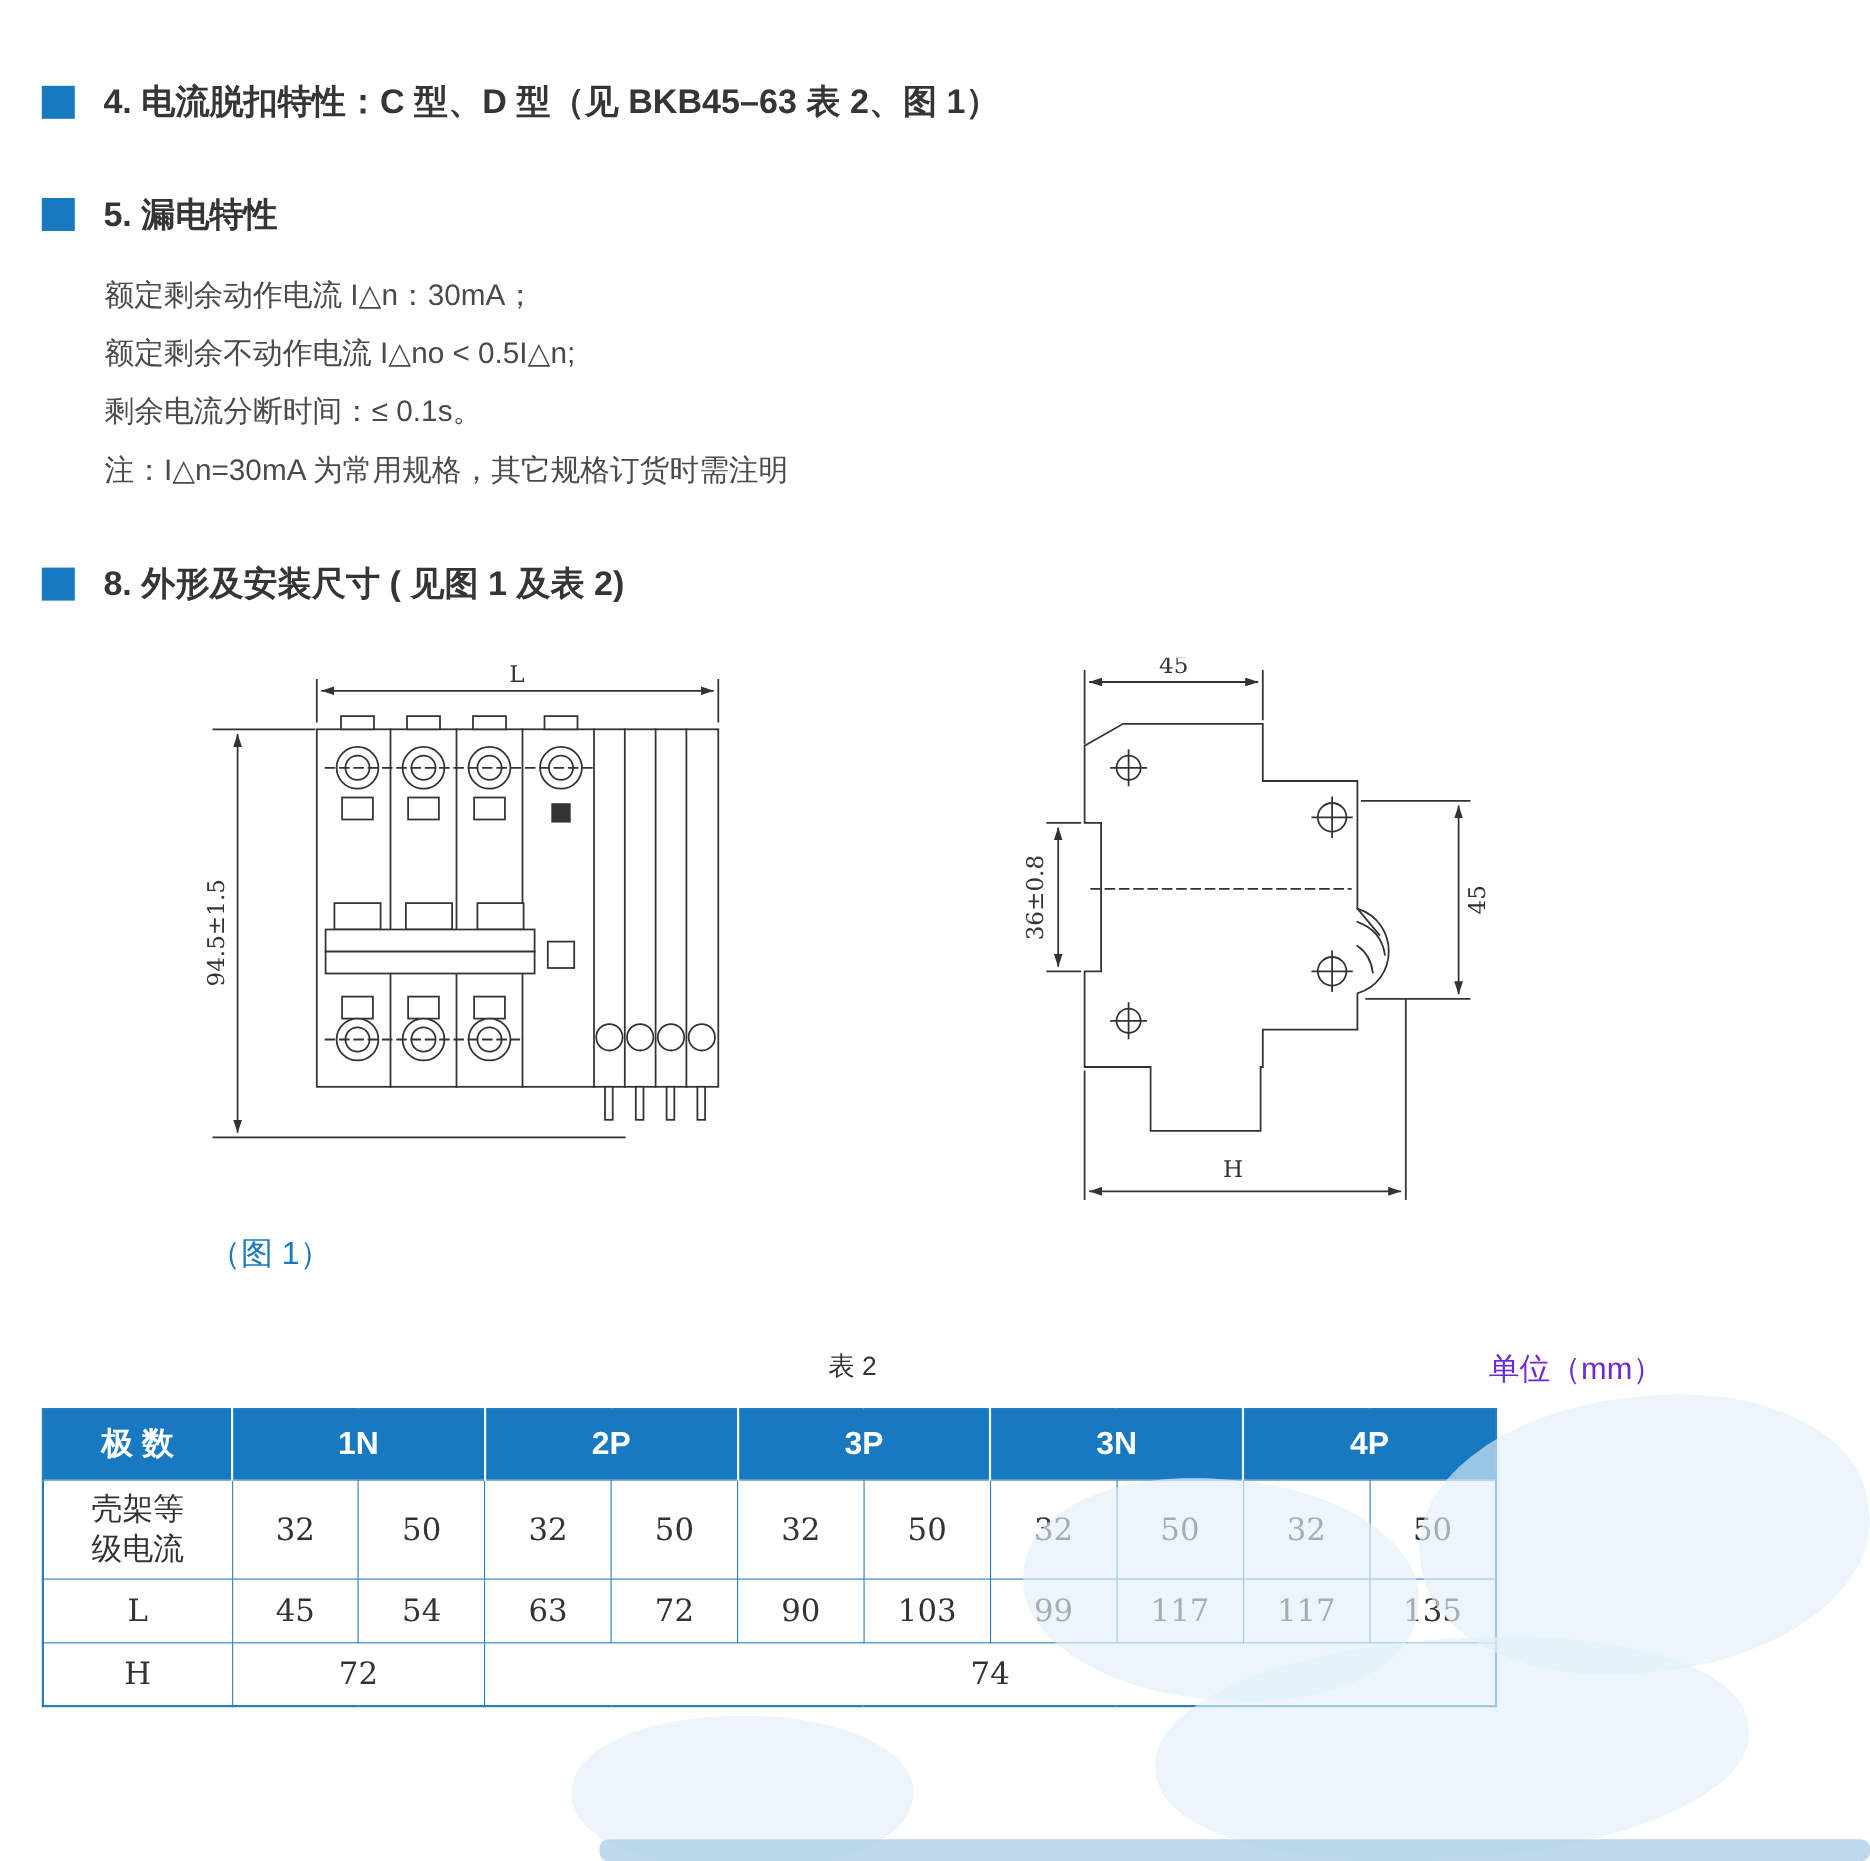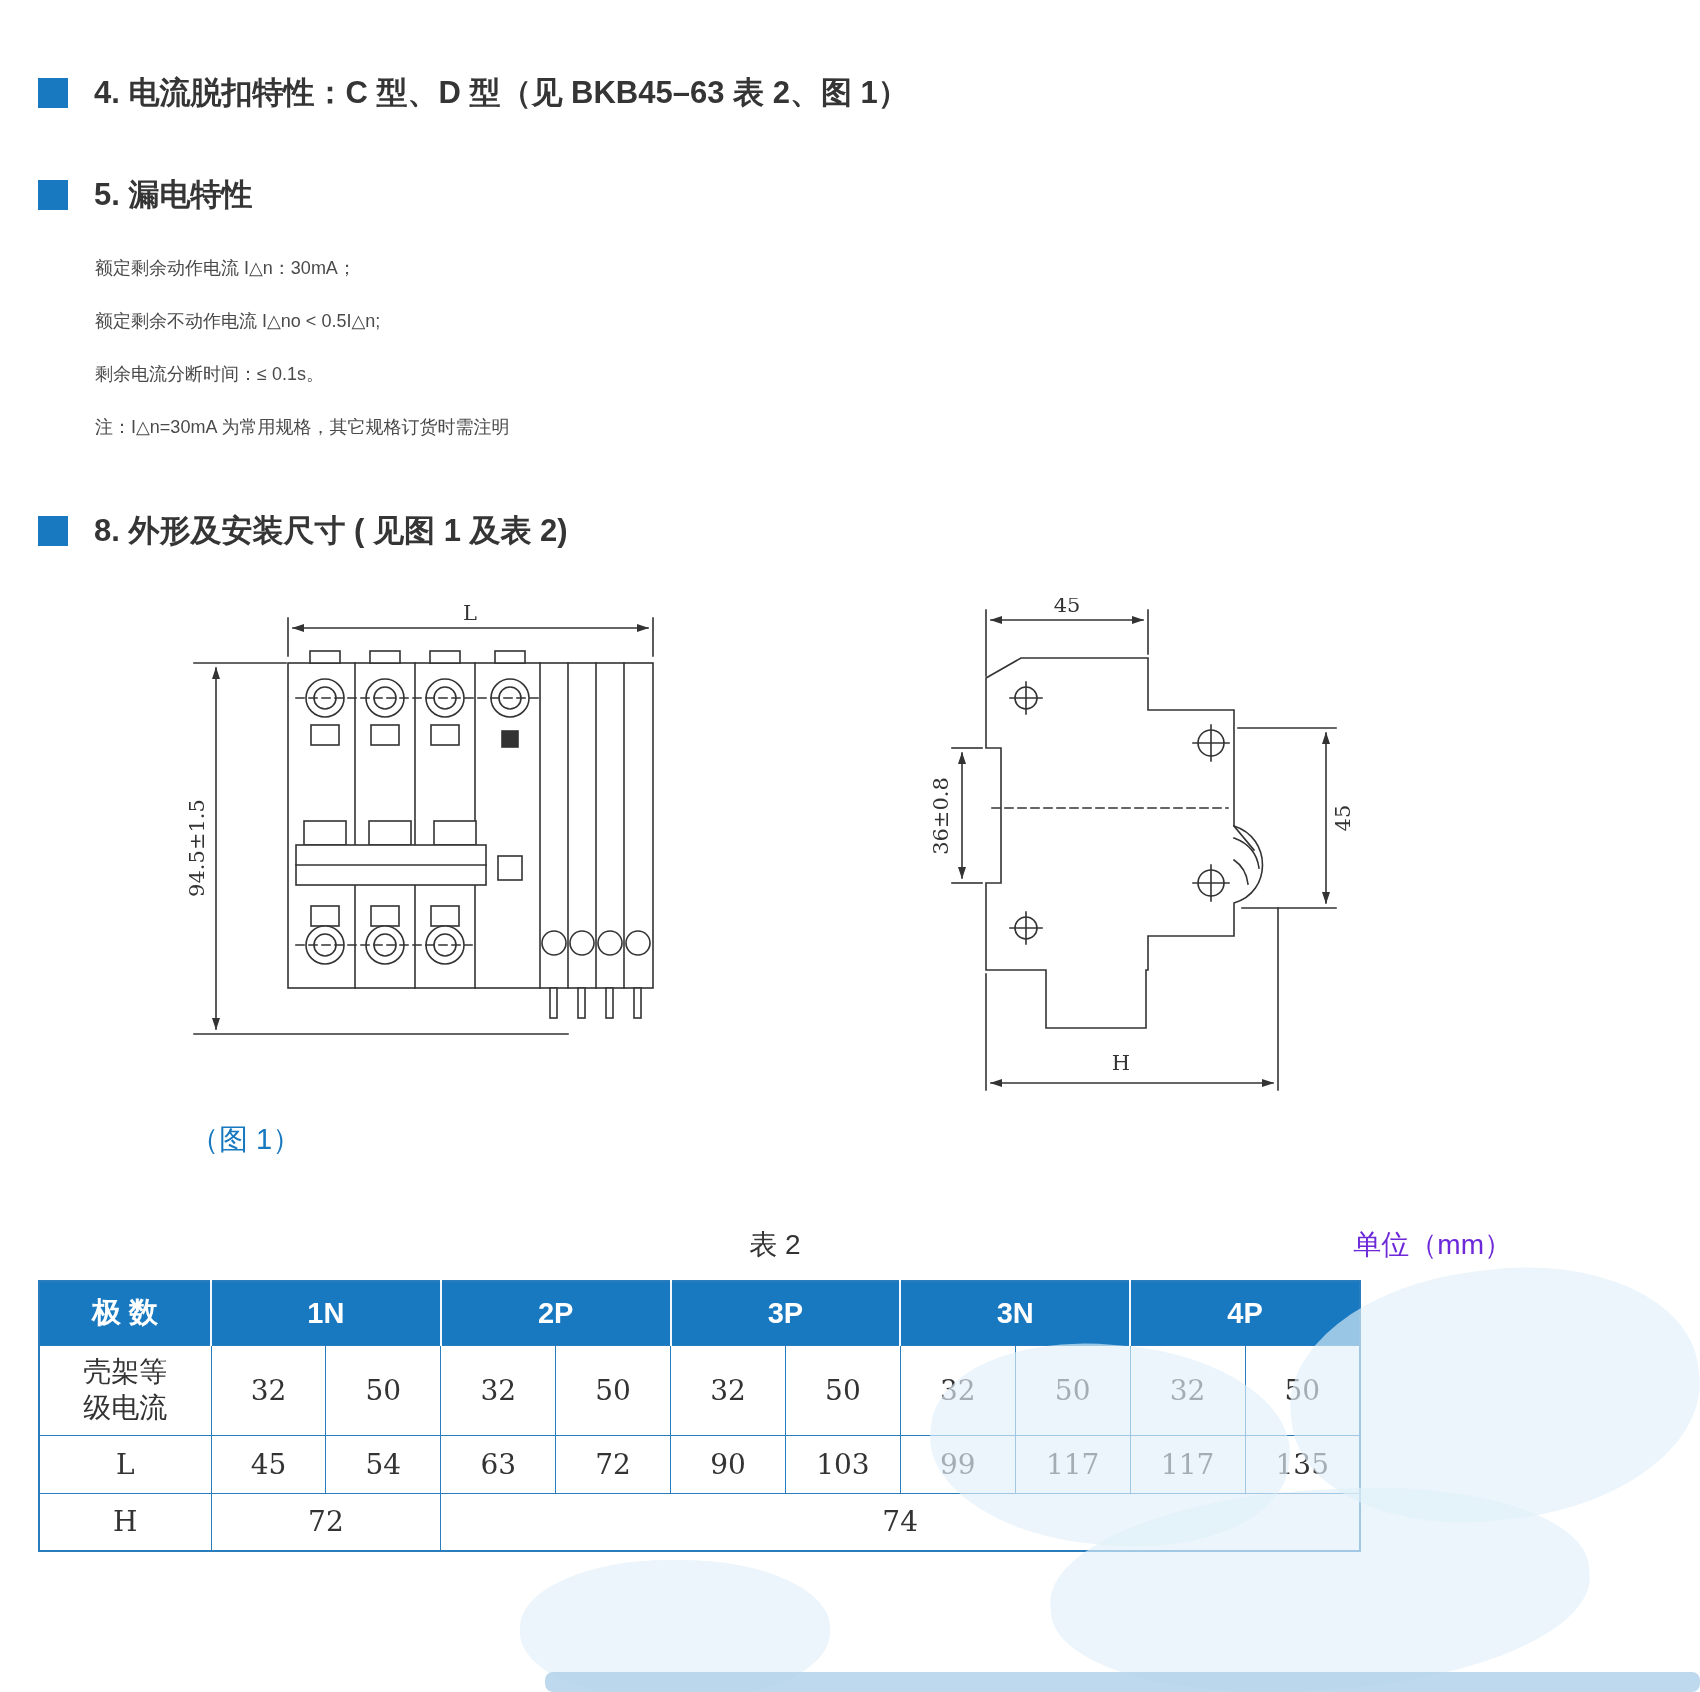--- a/index.html
+++ b/index.html
@@ -19,31 +19,31 @@
 
   
   .sec{display:flex;align-items:center;gap:26px;margin-left:38px;}
   .sec .sq{width:30px;height:30px;background:#1879c0;flex:none;}
   .sec h2{margin:0;font-size:31px;font-weight:700;color:#353535;}
   .sec-4{padding-top:72px;}
   .sec-5{margin-top:60px;}
   .sec-6{margin-top:56px;}
 
   .leak{margin:26px 0 0 95px;}
-  .leak p{margin:0;font-size:18px;color:#4a4a4a;line-height:53px;}
+  .leak p{margin:0;font-size:27px;color:#4a4a4a;line-height:53px;}
 
   
   .figure-row{display:flex;align-items:flex-start;padding-left:186px;margin-top:46px;}
   .figure-row svg + svg{margin-left:254px;}
   .fig-caption{margin-left:190px;width:1190px;text-align:left;font-size:29px;color:#1879c0;margin-top:20px;}
   text.dim{font-family:"DejaVu Serif","Liberation Serif",serif;font-size:21px;fill:#333;}
 
   
   .tbl-meta{position:relative;margin:66px 0 0 38px;width:1474px;height:40px;}
-  .tbl-title{position:absolute;left:0;right:0;text-align:center;font-size:28px;color:#333;}
+  .tbl-title{position:absolute;left:0;right:0;text-align:center;font-size:24px;color:#333;}
   .tbl-unit{position:absolute;right:0;top:0;font-size:28px;color:#6d28d9;}
 
   
   table.spec{border-collapse:collapse;margin:14px 0 0 38px;width:1323px;table-layout:fixed;border:2px solid #2a7dbd;}
   table.spec col.c-label{width:172px;}
   table.spec th{
     background:#1879c0;color:#fff;font-size:29px;font-weight:700;
     border:1px solid #2a7dbd;border-left:2px solid rgba(255,255,255,.95);
     text-align:center;vertical-align:middle;
   }

